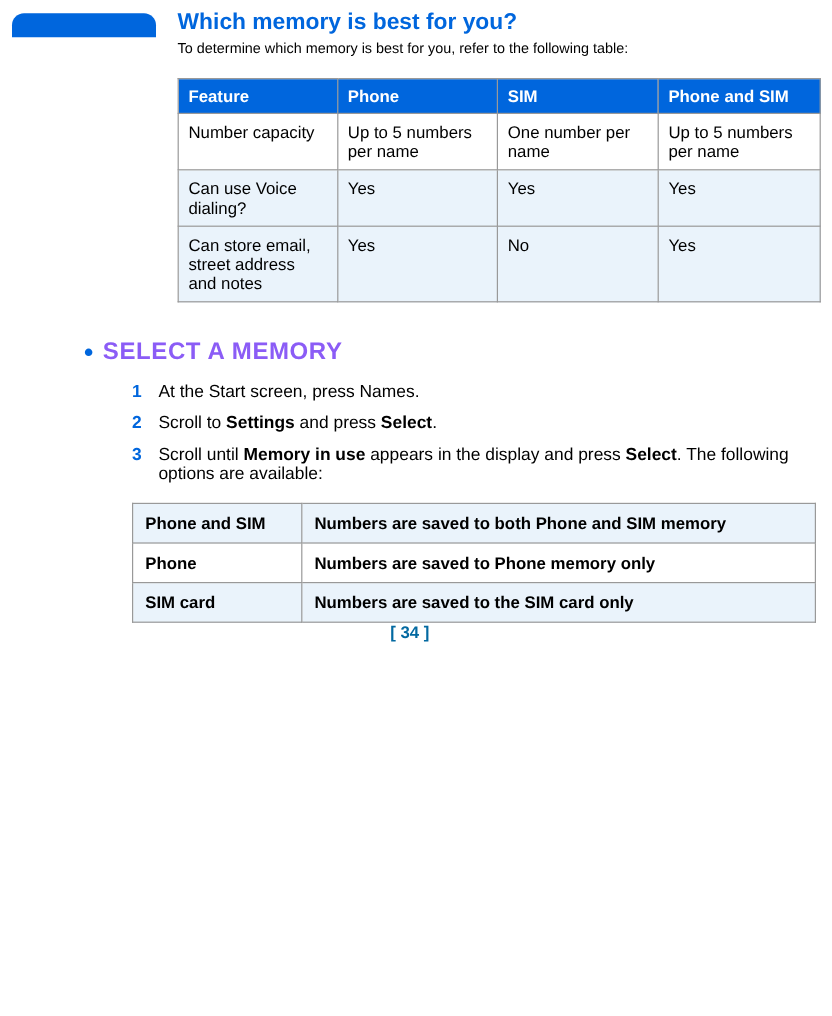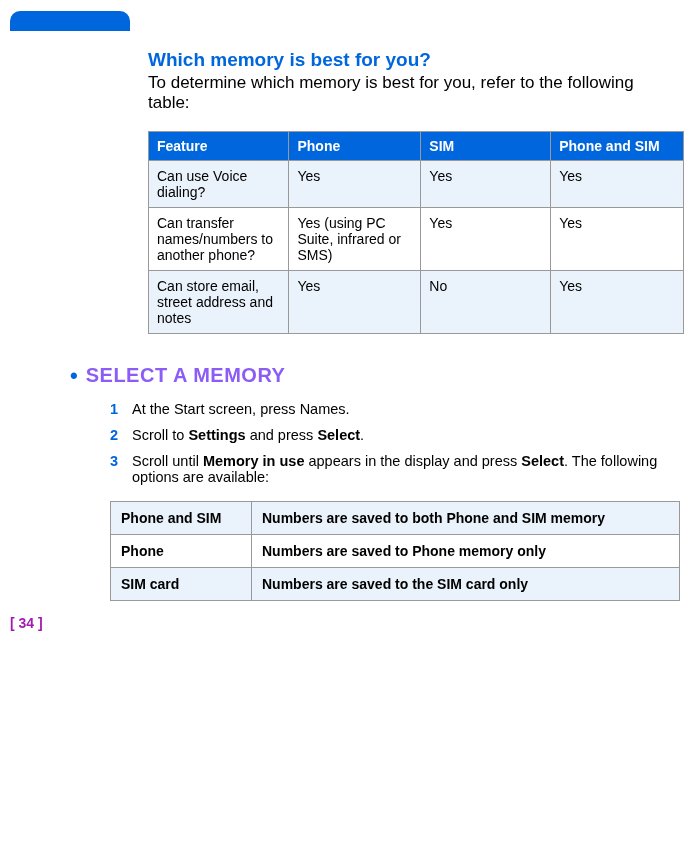--- a/index.html
+++ b/index.html
@@ -25,25 +25,24 @@
     width: 120px;
     height: 20px;
     flex-shrink: 0;
     margin-right: 18px;
     margin-top: 3px;
   }
   .section-title-1 {
     color: #0066dd;
     font-weight: bold;
     font-size: 19px;
-    margin-top: 41px;
   }
   .intro {
     margin-left: 138px;
-    font-size: 17px;
+    font-size: 12px;
     margin-bottom: 18px;
   }
   table.feature-table {
     margin-left: 138px;
     border-collapse: collapse;
     width: 536px;
     font-size: 14px;
   }
   table.feature-table th {
     background: #0066dd;
@@ -115,25 +114,24 @@
     border: 1px solid #999;
     padding: 8px 10px;
     vertical-align: top;
   }
   .opt-col1 { width: 120px; font-weight: bold; }
   .opt-desc { font-weight: bold; margin-top: 45px; }
   .opt-row-light td { background: #eaf3fb; }
   .opt-row-white td { background: #ffffff; }
 
   .page-num {
-    text-align: left;
-    color: #a21caf;
-    font-weight: bold;
-    font-size: 14px;
-    margin-top: 14px;
+    text-align: center;
+    color: #0369a1;
+    font-weight: bold;
+    font-size: 14px;
   }
 </style>
 </head>
 <body>
 
 <div class="page">
 
   <div class="header-row">
     <div class="blue-tab"></div>
     <div class="section-title-1">Which memory is best for you?</div>
@@ -141,29 +139,29 @@
   <div class="intro">To determine which memory is best for you, refer to the following table:</div>
 
   <table class="feature-table">
     <tbody>
         <tr>
       <th class="col-feature">Feature</th>
       <th class="col-phone">Phone</th>
       <th class="col-sim">SIM</th>
       <th class="col-both">Phone and SIM</th>
     </tr>
+    <tr class="row-white">
+      <td>Number capacity</td>
+      <td>Up to 5 numbers per name</td>
+      <td>One number per name</td>
+      <td>Up to 5 numbers per name</td>
+    </tr>
     <tr class="row-light">
       <td>Can use Voice dialing?</td>
       <td>Yes</td>
-      <td>Yes</td>
-      <td>Yes</td>
-    </tr>
-    <tr class="row-white">
-      <td>Can transfer names/numbers to another phone?</td>
-      <td>Yes (using PC Suite, infrared or SMS)</td>
       <td>Yes</td>
       <td>Yes</td>
     </tr>
     <tr class="row-light">
       <td>Can store email, street address and notes</td>
       <td>Yes</td>
       <td>No</td>
       <td>Yes</td>
     </tr>
   </tbody>

